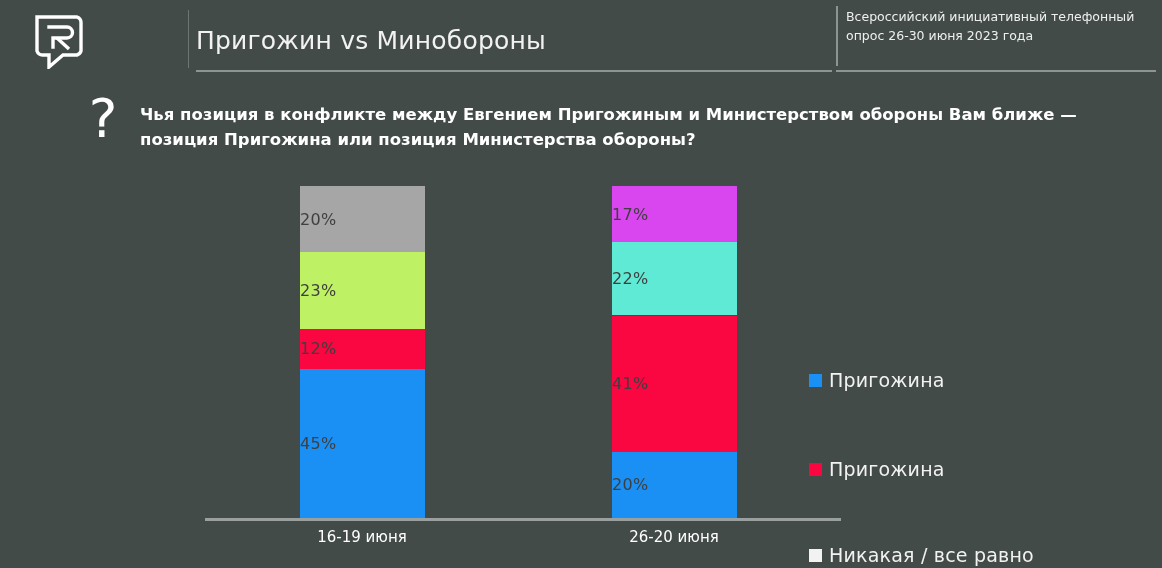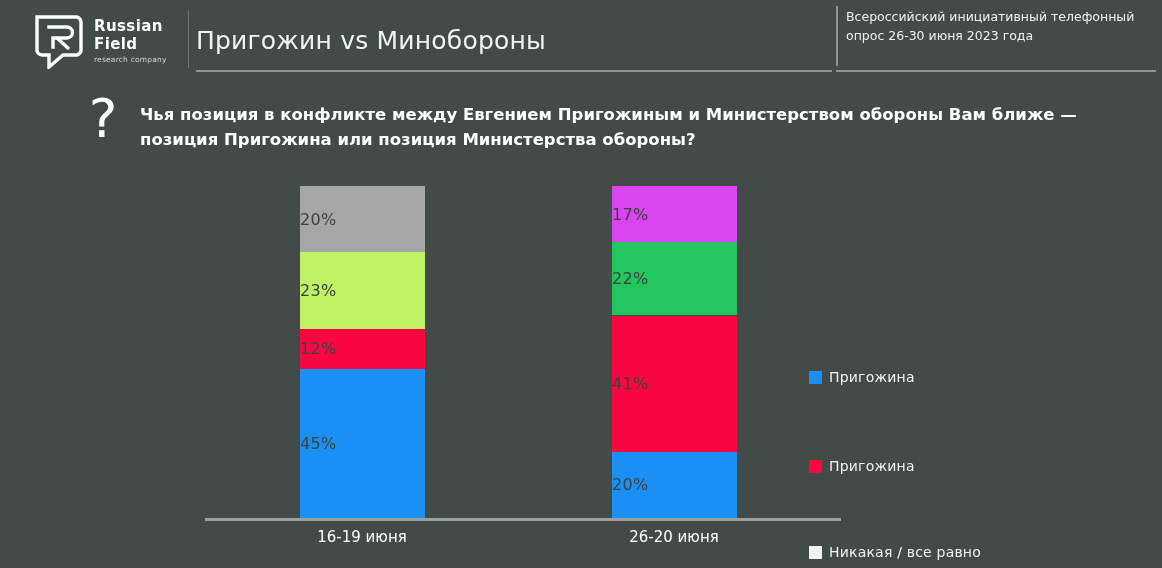--- a/index.html
+++ b/index.html
@@ -70,38 +70,33 @@
   .cat-label.c0 { left:47px; }
   .cat-label.c1 { left:359px; }
 
   
   #legend { position:absolute; left:809px; top:186px; width:330px; height:330px; }
   .legend-item { position:absolute; left:0; display:flex; align-items:center; gap:7px; white-space:nowrap; }
   .legend-item.i0 { top:15px; }
   .legend-item.i1 { top:104px; }
   .legend-item.i2 { top:190px; }
   .legend-swatch { width:13px; height:13px; flex:0 0 13px; }
-  .legend-label { font-size:14px; color:#f2f2f2; letter-spacing:.2px; }
+  .legend-label { font-size:19px; color:#f2f2f2; letter-spacing:.2px; }
 </style>
 </head>
 <body>
 
 <div id="header">
 
   <div id="logo-block">
     <svg id="logo-mark" viewBox="0 0 52 56">
       <path d="M4 4 H44 A6 6 0 0 1 48 10 V38 A6 6 0 0 1 44 42 H30 L16 54 V42 H10 A6 6 0 0 1 4 38 Z" fill="none" stroke="#ffffff" stroke-width="3.4"></path>
       <path d="M16 14 H34 A5.5 5.5 0 0 1 34 25 H20 V34" fill="none" stroke="#ffffff" stroke-width="3.4" stroke-linecap="square"></path>
       <path d="M24 25 L36 36" fill="none" stroke="#ffffff" stroke-width="3.4"></path>
     </svg>
-    <div id="logo-wordmark">
-      <div class="l1">Russian</div>
-      <div class="l2">Field</div>
-      <div class="l3">research company</div>
-    </div>
   </div>
 
   <div id="title-sep"></div>
 
   <div id="deck-title">Пригожин vs Минобороны</div>
   <div id="title-underline"></div>
 
   <div id="meta-rule"></div>
   <div id="meta-block">
     <div>Всероссийский инициативный телефонный</div>
@@ -132,21 +127,21 @@
           <span class="bar-label">20%</span>
         </div>
       </div>
     <div class="bar-group g1">
         <div class="bar" style="bottom: 0px; height: 66.4px; background: rgb(26, 144, 245);">
           <span class="bar-label">20%</span>
         </div>
         <div class="bar" style="bottom: 66.4px; height: 136.12px; background: rgb(250, 6, 65);">
           <span class="bar-label">41%</span>
         </div>
-        <div class="bar" style="bottom: 202.52px; height: 73.04px; background: #22c55e;">
+        <div class="bar" style="bottom: 202.52px; height: 73.04px; background: #5eead4;">
           <span class="bar-label">22%</span>
         </div>
         <div class="bar" style="bottom: 275.56px; height: 56.44px; background: #d946ef;">
           <span class="bar-label">17%</span>
         </div>
       </div>
 
     <div class="cat-label c0">16-19 июня</div>
     <div class="cat-label c1">26-20 июня</div>
   </div>

